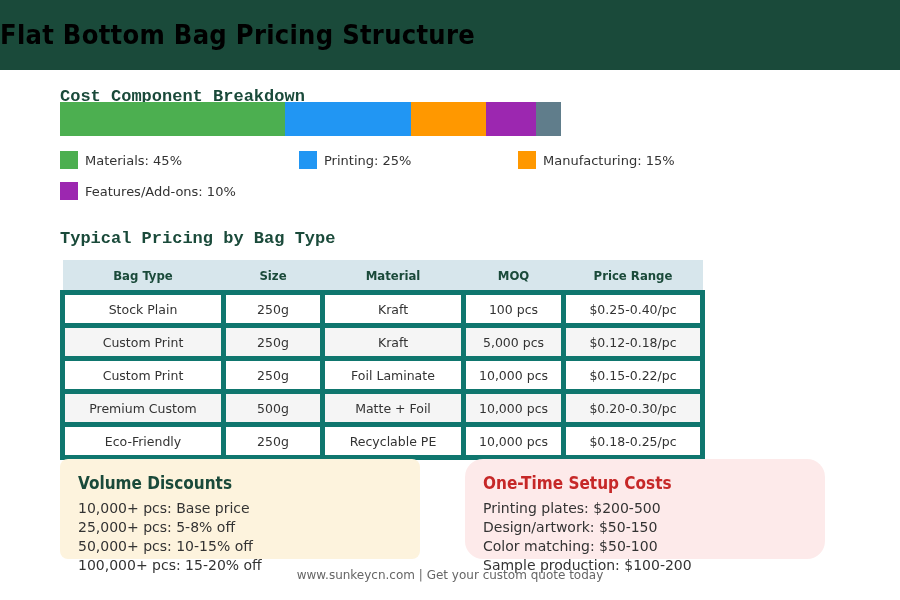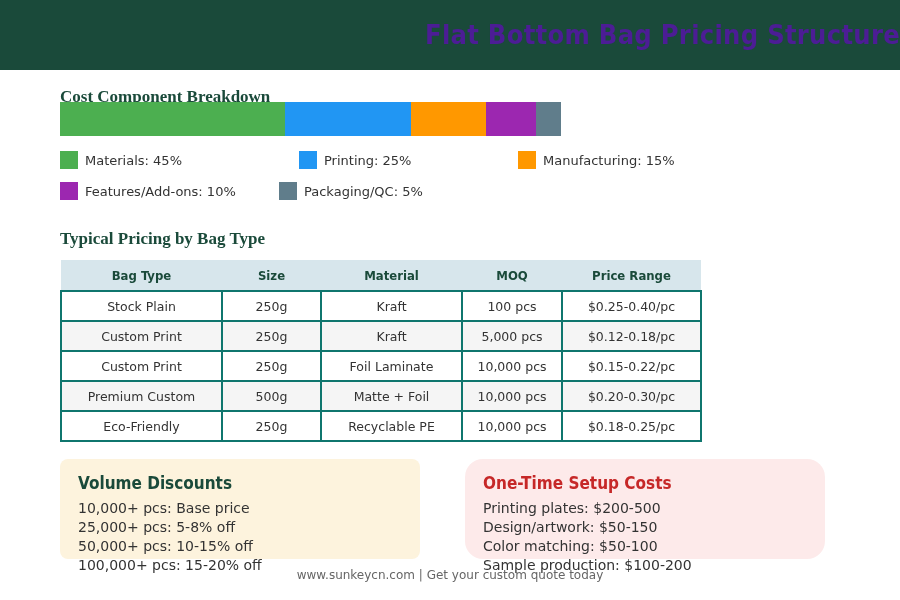--- a/index.html
+++ b/index.html
@@ -30,36 +30,36 @@
     height: 70px;
     background: #1a4a3a;
   }
   .header-title {
     position: absolute;
     left: 0;
     top: 0;
     width: 900px;
     height: 90px;
     line-height: 70px;
-    text-align: right;
-    color: #4c1d95;
+    text-align: left;
+    color: #000000;
     font-size: 27px;
     font-weight: bold;
     font-family: "DejaVu Sans Condensed", "Liberation Sans Narrow", "Liberation Sans", sans-serif;
     letter-spacing: 0.3px;
     white-space: nowrap;
   }
 
   
   .section-title {
     position: absolute;
     color: #1a4a3a;
     font-size: 17px;
     font-weight: bold;
-    font-family: Liberation Serif, serif;
+    font-family: Liberation Mono, monospace;
     white-space: nowrap;
   }
   #cost-title { left: 60px; top: 87px; }
   #pricing-title { left: 60px; top: 229px; }
 
   
   .stacked-bar {
     position: absolute;
     left: 60px;
     top: 102px;
@@ -125,21 +125,21 @@
     font-family: "DejaVu Sans Condensed", "Liberation Sans Narrow", "Liberation Sans", sans-serif;
     height: 30px;
     text-align: center;
     border: none;
     padding: 0;
   }
   .price-table td {
     height: 28px;
     text-align: center;
     color: #333333;
-    border: 2px solid #0f766e;
+    border: 5px solid #0f766e;
     padding: 0 4px;
     background: #ffffff;
     font-size: 12.5px;
     white-space: nowrap;
     overflow: hidden;
   }
   .price-table tr.alt td { background: #f5f5f5; }
   .col-bagtype { width: 161px; }
   .col-size    { width: 99px; }
   .col-material{ width: 141px; }
@@ -226,24 +226,20 @@
         <div class="legend-item">
           <span class="legend-swatch" style="background: rgb(255, 152, 0);"></span>
           <span class="legend-label">Manufacturing: 15%</span>
         </div>
       </div>
     <div class="legend-row" id="legend-row-2">
         <div class="legend-item">
           <span class="legend-swatch" style="background: rgb(156, 39, 176);"></span>
           <span class="legend-label">Features/Add-ons: 10%</span>
         </div>
-        <div class="legend-item">
-          <span class="legend-swatch" style="background: rgb(96, 125, 139);"></span>
-          <span class="legend-label">Packaging/QC: 5%</span>
-        </div>
       </div>
   </div>
 
   <div class="section-title" id="pricing-title">Typical Pricing by Bag Type</div>
 
   <table class="price-table">
     <colgroup>
       <col class="col-bagtype">
         <col class="col-size">
         <col class="col-material">

